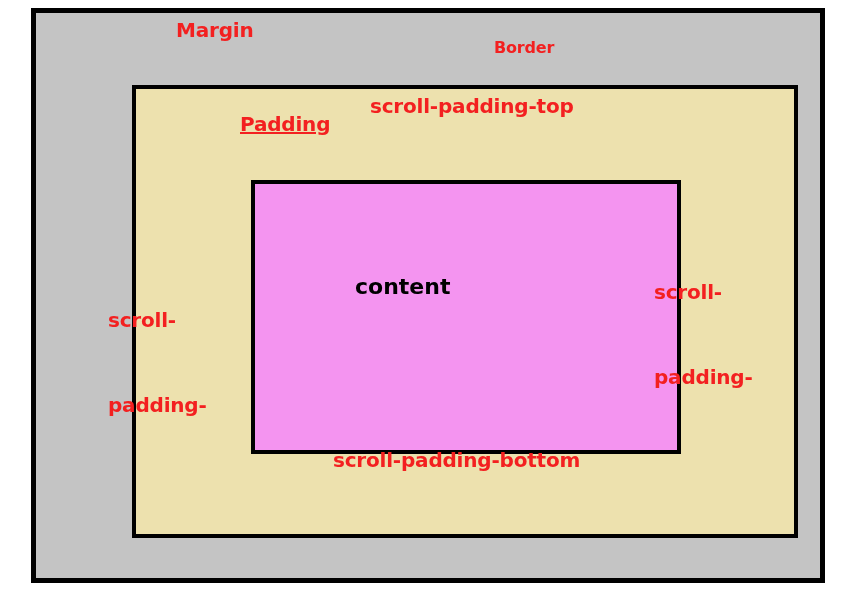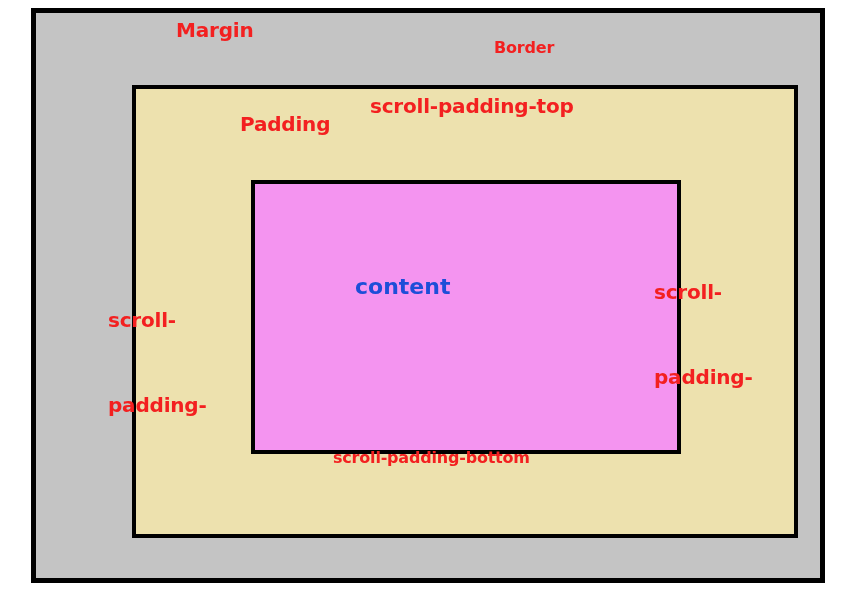--- a/index.html
+++ b/index.html
@@ -80,20 +80,21 @@
   .label-border {
     left: 494px;
     top: 38px;
     font-size: 16px;
   }
 
   .label-padding {
     left: 240px;
     top: 112px;
     font-size: 20px;
+    text-decoration: underline;
   }
 
   .label-sp-top {
     left: 370px;
     top: 94px;
     font-size: 20px;
   }
 
   .label-sp-left {
     left: 108px;
@@ -107,28 +108,28 @@
     left: 654px;
     top: 221px;
     font-size: 20px;
     line-height: 1.42;
     text-align: left;
   }
 
   .label-sp-bottom {
     left: 333px;
     top: 448px;
-    font-size: 16px;
+    font-size: 20px;
   }
 
   .label-content {
     position: absolute;
     left: 355px;
     top: 274px;
-    color: #1d4ed8;
+    color: #000000;
     font-weight: bold;
     font-size: 22px;
     font-family: "DejaVu Sans", "Liberation Sans", sans-serif;
     white-space: pre;
   }
 </style>
 </head>
 <body>
 
 <div id="diagram">

